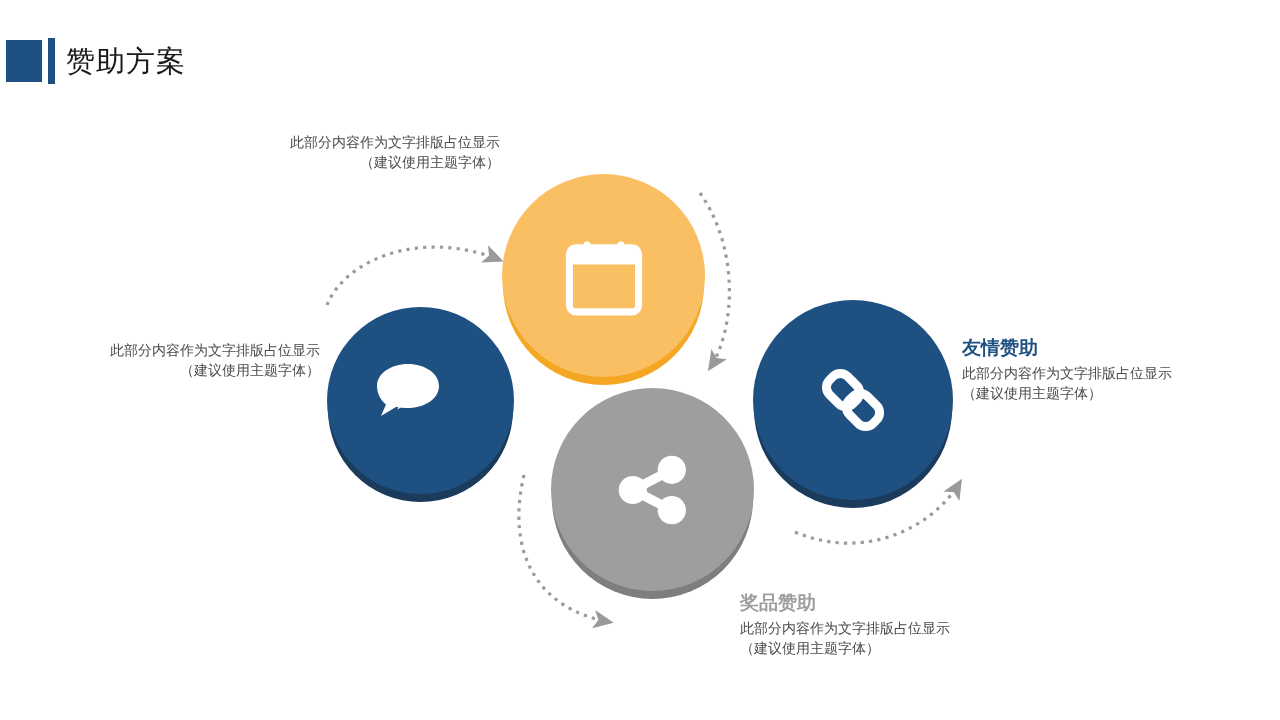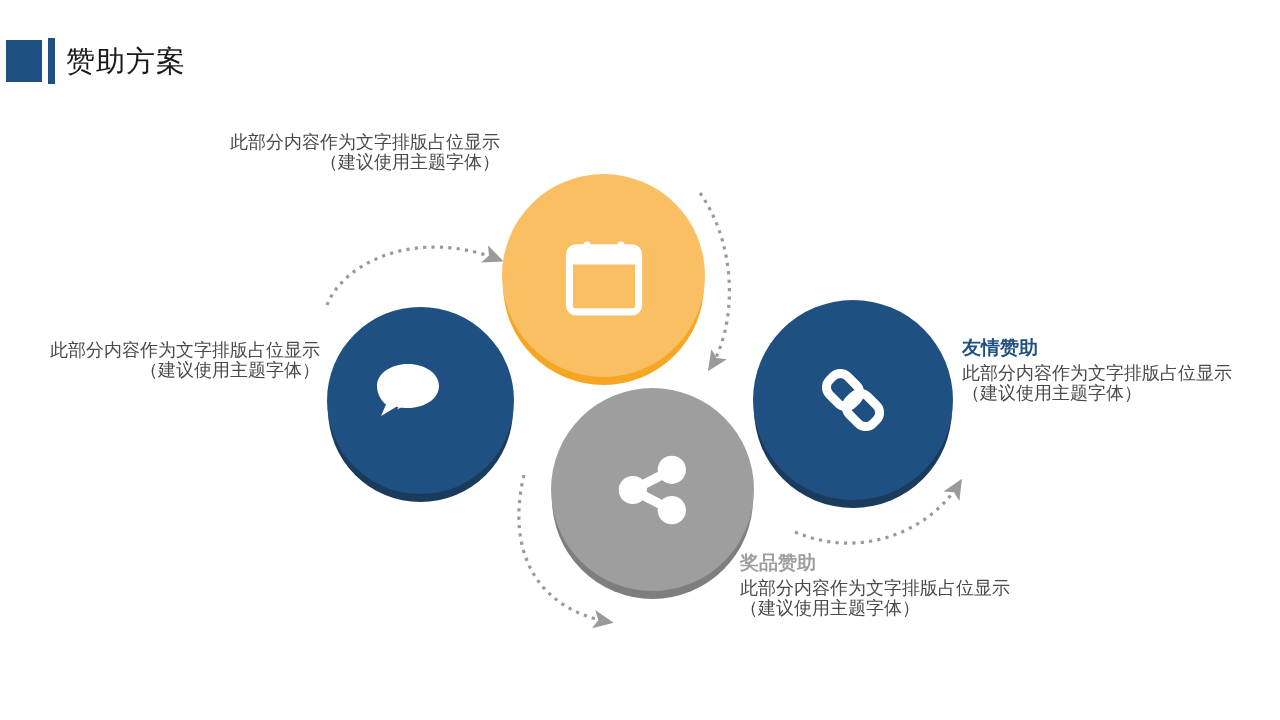--- a/index.html
+++ b/index.html
@@ -33,26 +33,26 @@
   }
   .circle .glyph{position:relative;z-index:2;display:block;}
 
   
   .txt{position:absolute;color:#3d3d3d;}
   .txt .head{
     font-size:19px;font-weight:bold;margin-bottom:4px;line-height:24px;
     font-family:"DejaVu Sans","Liberation Sans",sans-serif;
   }
   .txt .line{
-    font-size:18px;line-height:20px;color:#4a4a4a;white-space:nowrap;
+    font-size:14px;line-height:20px;color:#4a4a4a;white-space:nowrap;
     font-family:"DejaVu Sans","Liberation Sans",sans-serif;
   }
   .head-orange{color:#F5B855;}
   .head-blue{color:#1F5082;}
-  .head-gray{color:#9E9E9E;}
+  .head-gray{color:#9E9E9E;margin-top:40px;}
 
   .t-top{left:180px;top:32px;width:320px;text-align:right;}
   .t-left{left:20px;top:240px;width:300px;text-align:right;}
   .t-right{left:962px;top:235px;width:320px;text-align:left;}
   .t-bottom{left:740px;top:450px;width:320px;text-align:left;}
 </style>
 </head>
 <body>
 
 <div id="slide">

